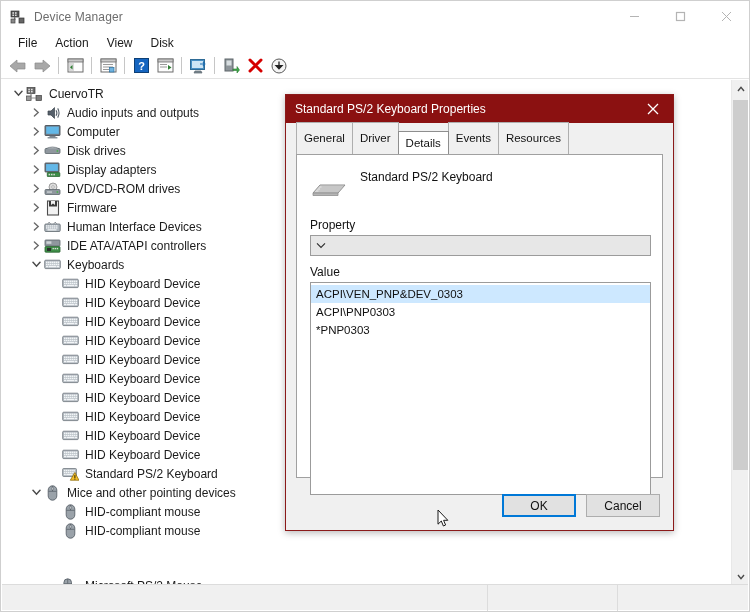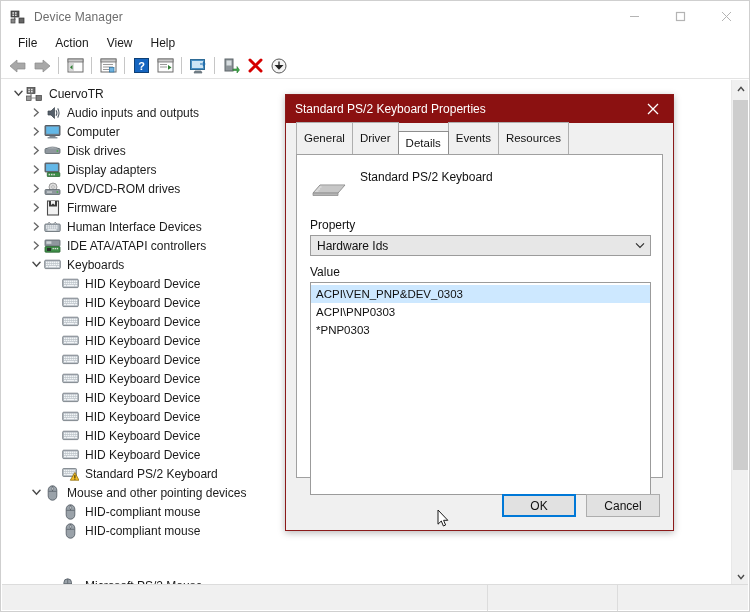--- a/index.html
+++ b/index.html
@@ -320,21 +320,21 @@
             <path d="M1 1 L10 10 M10 1 L1 10" stroke="#b4b4b4" stroke-width="1"></path>
           </svg>
       </div>
     </div>
   </div>
 
   <div class="menubar">
     <div class="menu-item">File</div>
     <div class="menu-item">Action</div>
     <div class="menu-item">View</div>
-    <div class="menu-item">Help</div>
+    <div class="menu-item">Disk</div>
   </div>
 
   <div class="toolbar">
     <div class="tb-btn">
       <svg width="18" height="14" viewBox="0 0 18 14">
         <path d="M8 1 L1 7 L8 13 L8 10 L16 10 L16 4 L8 4 Z" fill="#a8a8a8" stroke="#8a8a8a" stroke-width="0.7"></path>
       </svg>
     </div>
     <div class="tb-btn">
       <svg width="18" height="14" viewBox="0 0 18 14">
@@ -923,21 +923,21 @@
             </svg>
           </span>
           <span class="node-icon">
             <svg width="11" height="16" viewBox="0 0 11 16">
               <rect x="1.2" y="0.8" width="8.6" height="14.4" rx="4.3" fill="#9aa2a9" stroke="#5a626a" stroke-width="0.9"></rect>
               <path d="M5.5 1 L5.5 6.2" stroke="#5a626a" stroke-width="0.8"></path>
               <path d="M1.4 6.3 L9.6 6.3" stroke="#5a626a" stroke-width="0.8"></path>
               <rect x="4.8" y="2.2" width="1.5" height="2.8" rx="0.7" fill="#e7eaec" stroke="#5a626a" stroke-width="0.6"></rect>
             </svg>
           </span>
-          <span class="node-label">Mouse and other pointing devices</span>
+          <span class="node-label">Mice and other pointing devices</span>
         </div>
         <div class="tree-row" style="padding-left: 44px;">
           <span class="expander"></span>
           <span class="node-icon">
             <svg width="11" height="16" viewBox="0 0 11 16">
               <rect x="1.2" y="0.8" width="8.6" height="14.4" rx="4.3" fill="#9aa2a9" stroke="#5a626a" stroke-width="0.9"></rect>
               <path d="M5.5 1 L5.5 6.2" stroke="#5a626a" stroke-width="0.8"></path>
               <path d="M1.4 6.3 L9.6 6.3" stroke="#5a626a" stroke-width="0.8"></path>
               <rect x="4.8" y="2.2" width="1.5" height="2.8" rx="0.7" fill="#e7eaec" stroke="#5a626a" stroke-width="0.6"></rect>
             </svg>
@@ -1062,21 +1062,20 @@
               <path d="M10 11 L31 11" stroke="#a9a9a9" stroke-width="0.7"></path>
               <path d="M8.5 13 L29.5 13" stroke="#a9a9a9" stroke-width="0.7"></path>
             </svg>
           </span>
           <span class="dev-name">Standard PS/2 Keyboard</span>
         </div>
 
         <div class="field-label lbl-property">Property</div>
 
         <div class="combo">
-          <span class="combo-text">Hardware Ids</span>
           <span class="combo-arrow">
             <svg width="10" height="7" viewBox="0 0 10 7">
                 <path d="M1 1.3 L5 5.4 L9 1.3" stroke="#2c2c2c" stroke-width="1.1" fill="none"></path>
               </svg>
           </span>
         </div>
 
         <div class="field-label lbl-value">Value</div>
 
         <div class="valuelist" id="valuelist">

